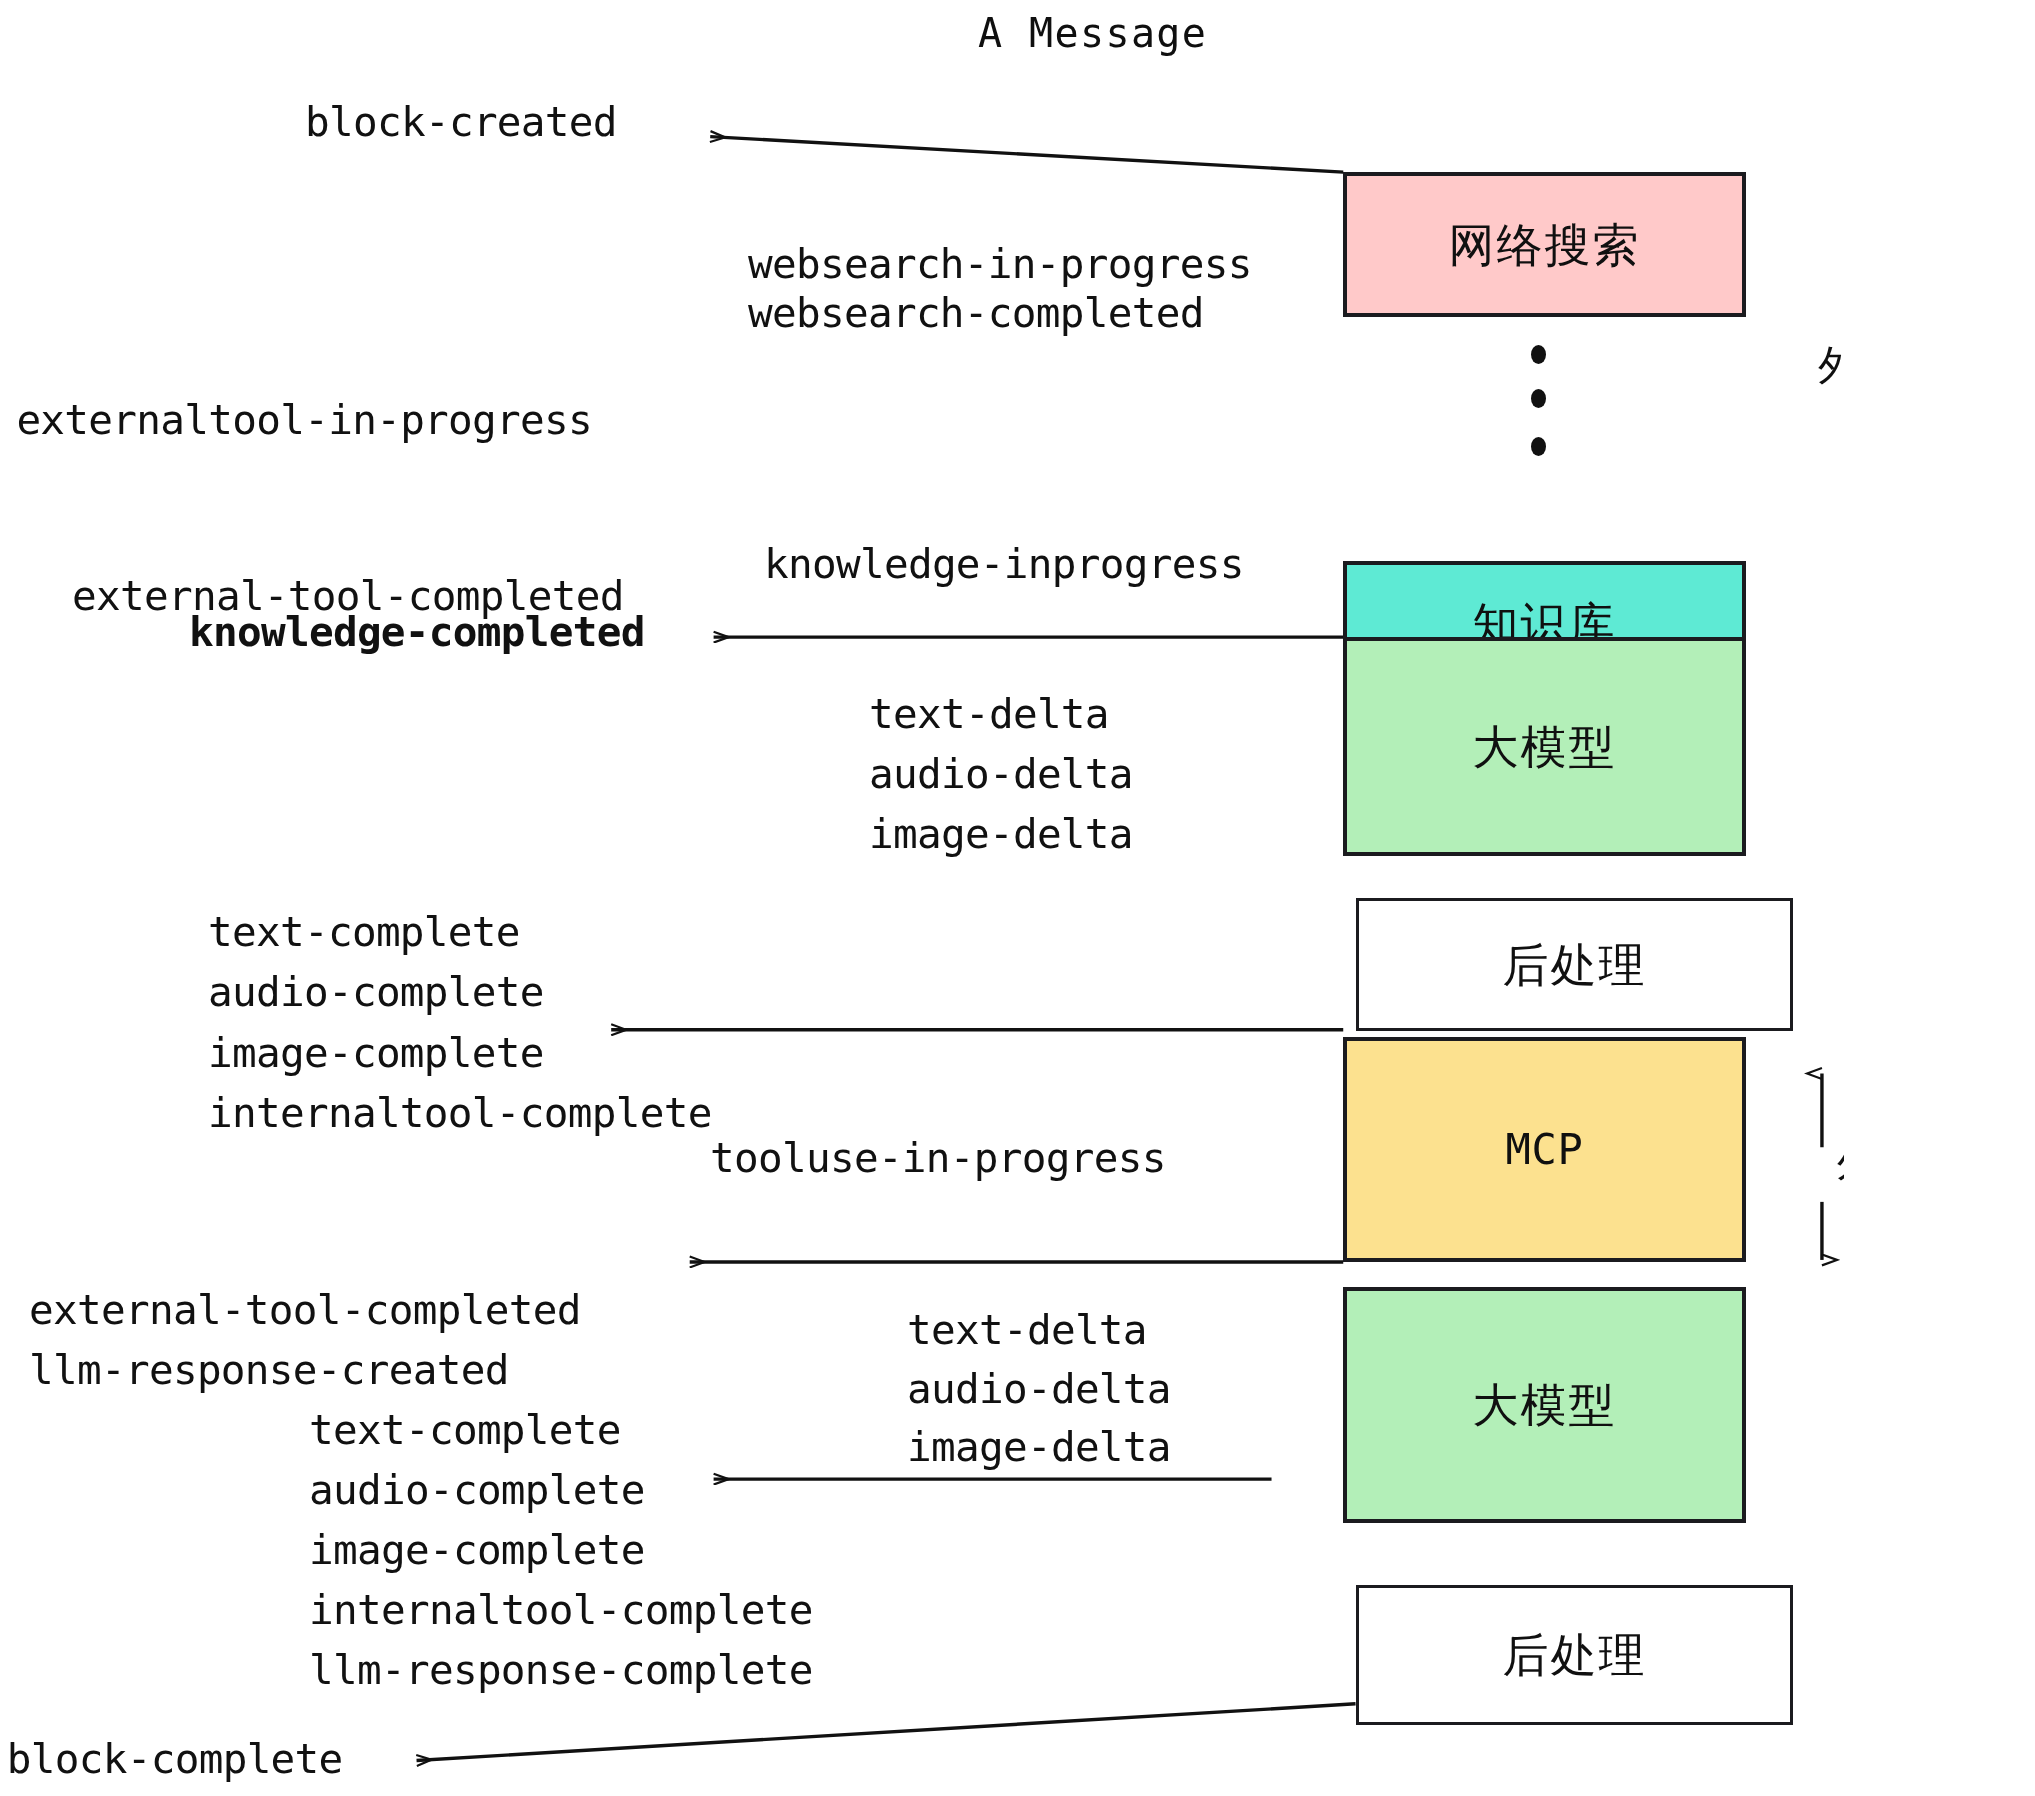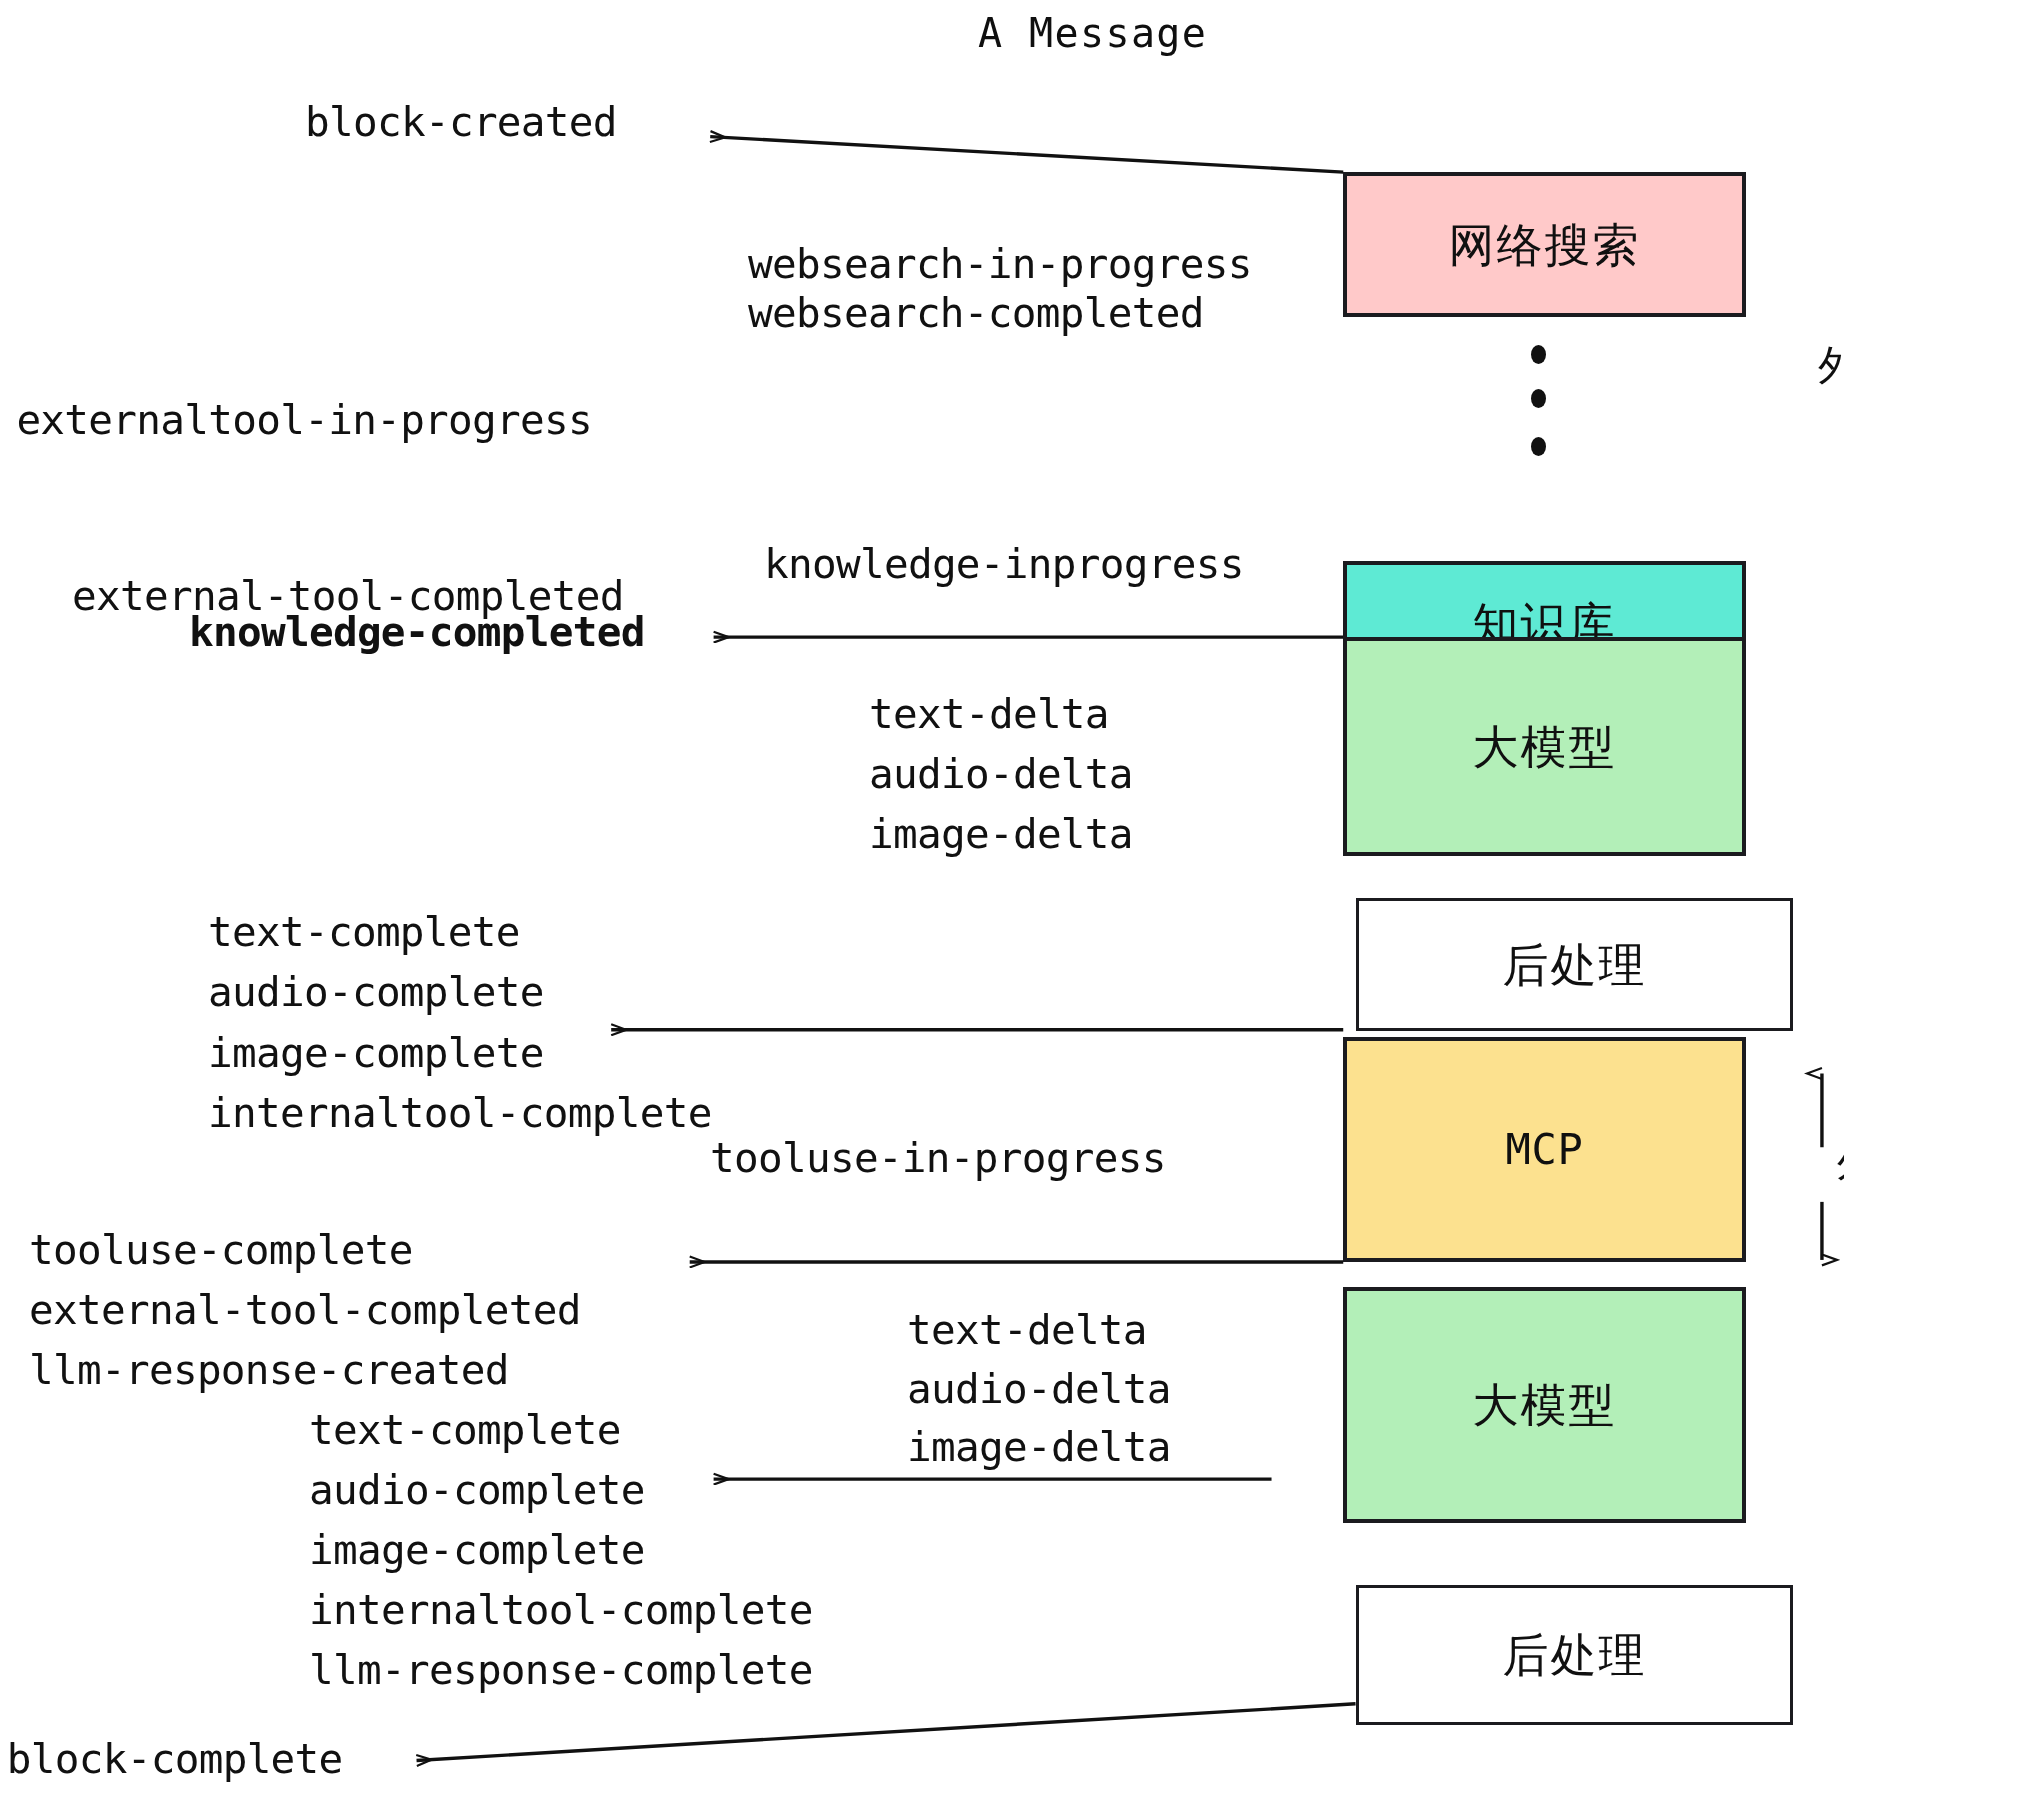--- a/index.html
+++ b/index.html
@@ -180,21 +180,20 @@
   <div class="evt" style="left:208px;top:908px;">text-complete</div>
 
   <div class="evt" style="left:208px;top:968px;">audio-complete</div>
 
   <div class="evt" style="left:208px;top:1029px;">image-complete</div>
 
   <div class="evt" style="left:208px;top:1089px;">internaltool-complete</div>
 
   <div class="evt" style="left:710px;top:1134px;">tooluse-in-progress</div>
 
-  <div class="evt" style="left:29px;top:1226px;">tooluse-complete</div>
 
   <div class="evt" style="left:29px;top:1286px;">external-tool-completed</div>
 
   <div class="evt" style="left:29px;top:1346px;">llm-response-created</div>
 
   <div class="evt" style="left:907px;top:1306px;">text-delta</div>
 
   <div class="evt" style="left:907px;top:1365px;">audio-delta</div>
 
   <div class="evt" style="left:907px;top:1423px;">image-delta</div>

